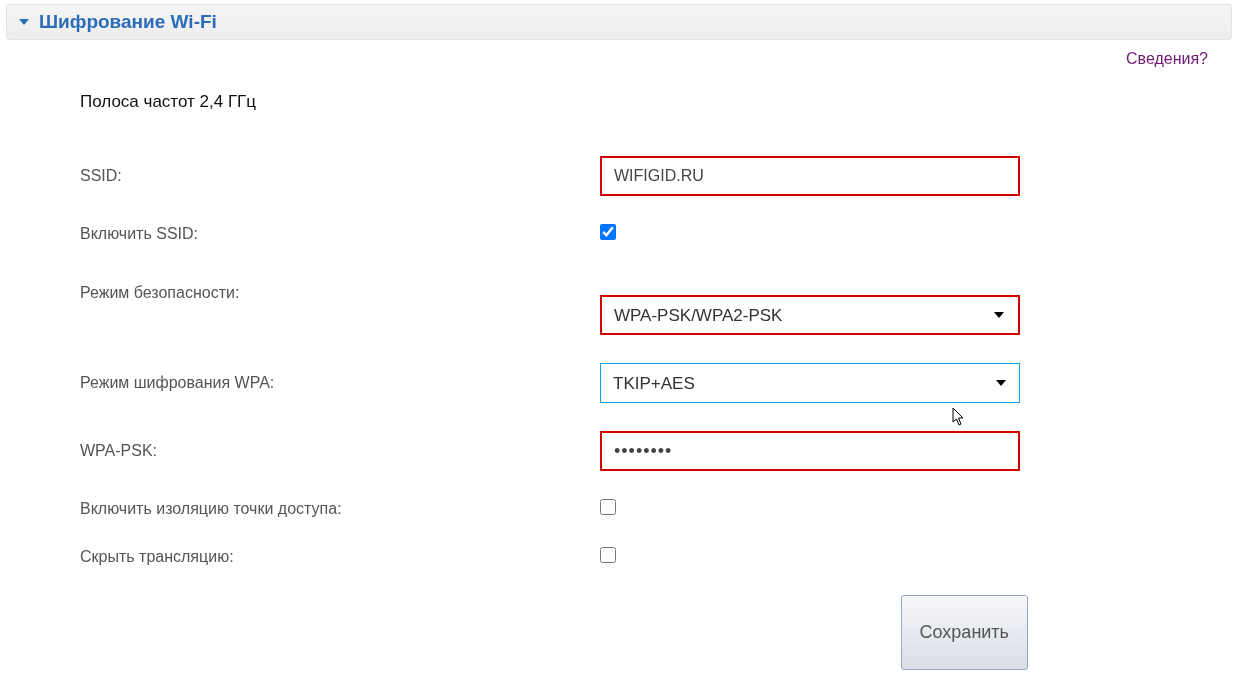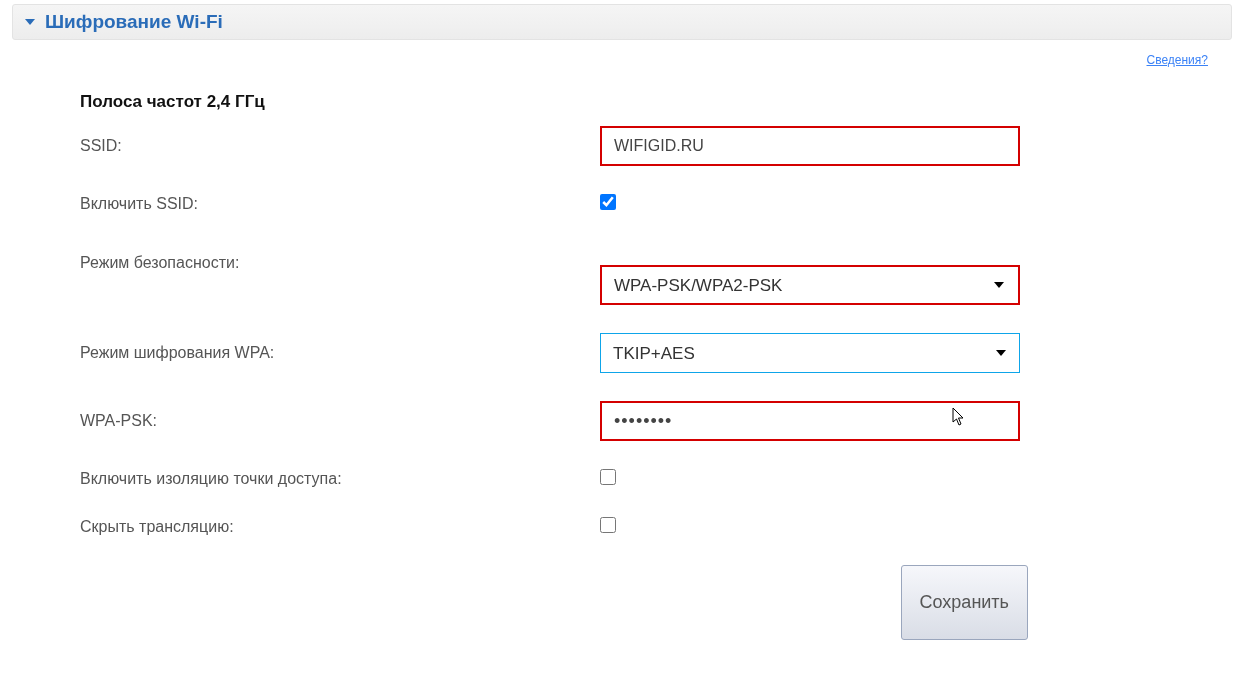--- a/index.html
+++ b/index.html
@@ -16,21 +16,21 @@
       width: 1238px;
       height: 699px;
       position: relative;
     }
 
     .panel-header {
       background: linear-gradient(#f5f5f5, #ededed);
       border: 1px solid #e3e3e3;
       border-radius: 3px;
       padding: 6px 12px;
-      margin: 4px 6px 0 12px;
+      margin: 4px 6px 0 6px;
       display: flex;
       align-items: center;
       gap: 10px;
       cursor: pointer;
     }
 
     .panel-header .triangle {
       width: 0;
       height: 0;
       border-left: 5px solid transparent;
@@ -43,34 +43,33 @@
       font-weight: bold;
       font-size: 19px;
     }
 
     .help-link-row {
       text-align: right;
       padding: 10px 30px 0 0;
     }
 
     .help-link {
-      color: #3b82f6;
-      font-size: 12px;
-      text-decoration: underline;
+      color: #701a75;
+      font-size: 16px;
       cursor: pointer;
     }
 
     .content {
       padding: 24px 0 0 80px;
     }
 
     .section-heading {
-      font-weight: bold;
+      font-weight: normal;
       color: #111;
-      margin-bottom: 14px;
+      margin-bottom: 44px;
       font-size: 17px;
     }
 
     .sub-heading {
       font-weight: bold;
       color: #111;
       margin: 6px 0 26px 0;
       font-size: 17px;
     }
 

